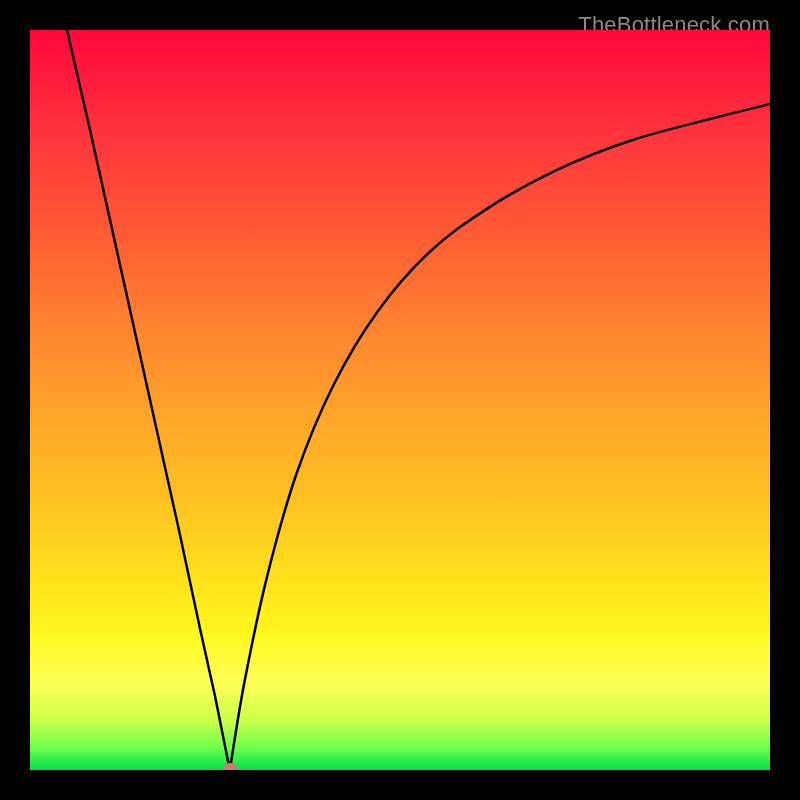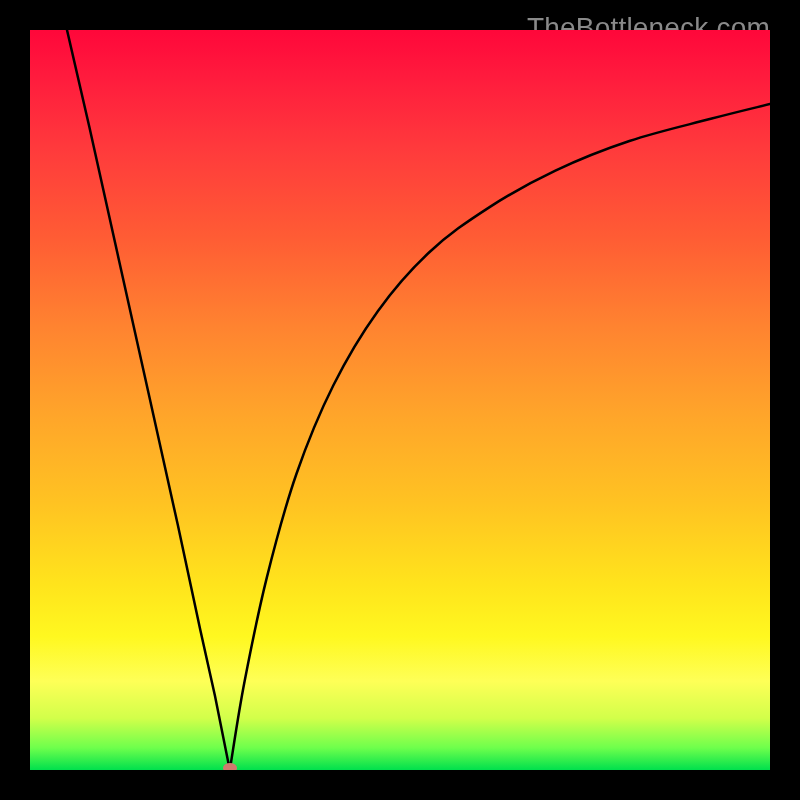--- a/index.html
+++ b/index.html
@@ -45,21 +45,21 @@
       #d2ff4a 93%,
       #6eff4c 97%,
       #00e04d 100%
     );
   }
   .watermark {
     position: absolute;
     top: 12px;
     right: 30px;
     font-family: Arial, Helvetica, sans-serif;
-    font-size: 28px;
+    font-size: 22px;
     color: #8a8a8a;
     letter-spacing: 0.2px;
     font-weight: 500;
   }
   svg.curve {
     position: absolute;
     top: 0;
     left: 0;
     width: 740px;
     height: 740px;

